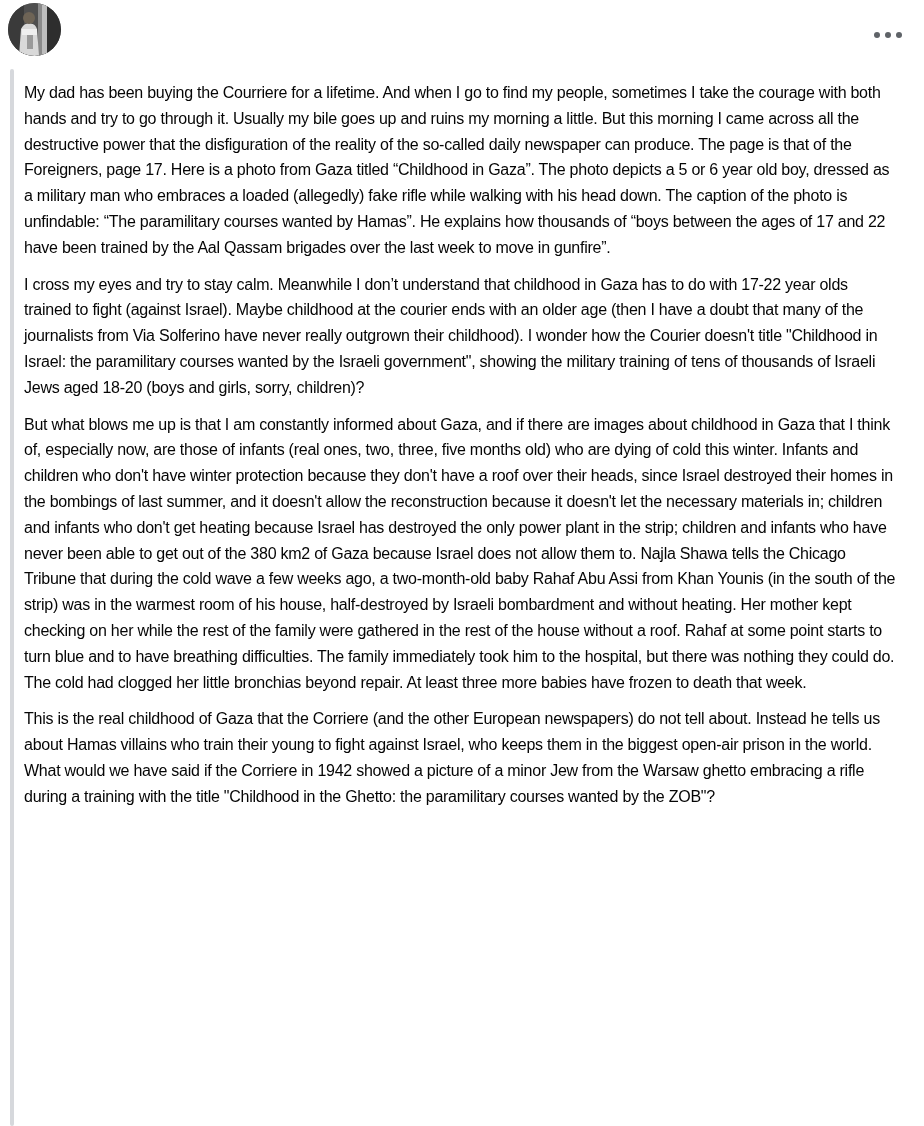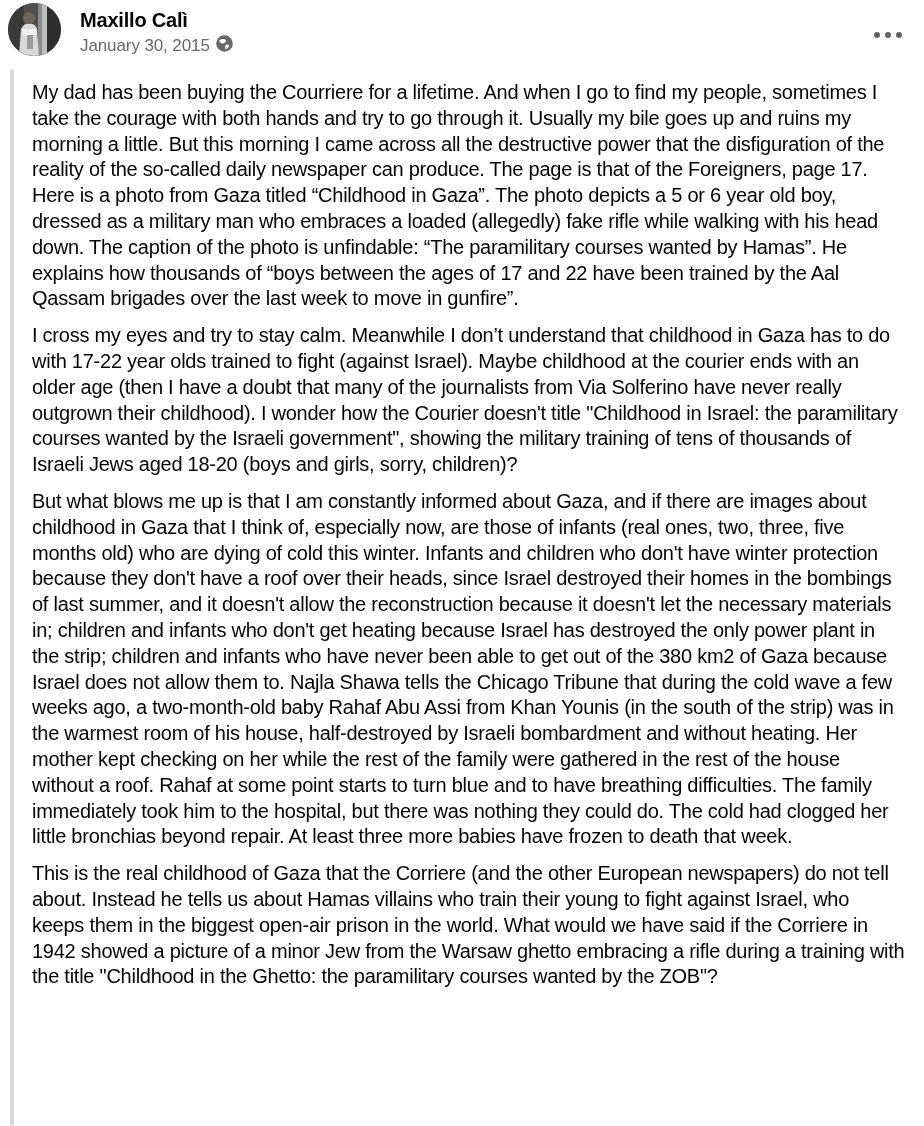--- a/index.html
+++ b/index.html
@@ -83,25 +83,25 @@
     padding: 0;
   }
   .more-button .dot {
     width: 6px;
     height: 6px;
     border-radius: 50%;
     background: #5f6368;
   }
   .post-body {
     position: absolute;
-    left: 32px;
+    left: 24px;
     top: 80px;
     width: 874px;
     color: #050505;
-    font-size: 20px;
+    font-size: 16px;
     line-height: 25.8px;
     letter-spacing: -0.25px;
   }
   .post-body p {
     margin: 0 0 11px 0;
   }
   .post-body p:last-child { margin-bottom: 4px; }
 </style>
 </head>
 <body>
@@ -126,34 +126,20 @@
           <rect x="39" y="0" width="14" height="53" fill="#2e2e2e"></rect>
           <rect x="30" y="0" width="4" height="53" fill="#8a8a8a"></rect>
           <circle cx="21" cy="15" r="6" fill="#6e6456"></circle>
           <path d="M11 53 L13 26 Q16 20 21 21 Q27 20 29 26 L31 53 Z" fill="#d9d9d9"></path>
           <rect x="14" y="26" width="15" height="6" fill="#efefef"></rect>
           <rect x="19" y="32" width="6" height="14" fill="#9a9a9a"></rect>
         </g>
       </svg>
     </div>
 
-    <div class="header-text">
-      <div class="author-name">Maxillo Calì</div>
-      <div class="meta-row">
-        <span class="post-date">January 30, 2015</span>
-        <span class="globe">
-          <svg width="17" height="17" viewBox="0 0 17 17">
-            <circle cx="8.5" cy="8.5" r="7.6" fill="#65676b"></circle>
-            <path d="M3.2 5.4 Q6.5 3.2 9.4 4.6 Q10.6 5.6 9.2 7.2 Q7.2 9.0 5.4 8.2 Q3.4 7.4 3.2 5.4 Z" fill="#ffffff"></path>
-            <path d="M9.8 9.6 Q12.4 9.2 13.4 11.0 Q12.2 13.6 9.6 14.2 Q8.6 12.4 9.8 9.6 Z" fill="#ffffff"></path>
-            <circle cx="8.5" cy="8.5" r="7.6" fill="none" stroke="#65676b" stroke-width="1.4"></circle>
-          </svg>
-        </span>
-      </div>
-    </div>
 
     <button class="more-button" aria-label="more options">
       <span class="dot"></span>
       <span class="dot"></span>
       <span class="dot"></span>
     </button>
 
   </div>
 
   <div class="post-body">

